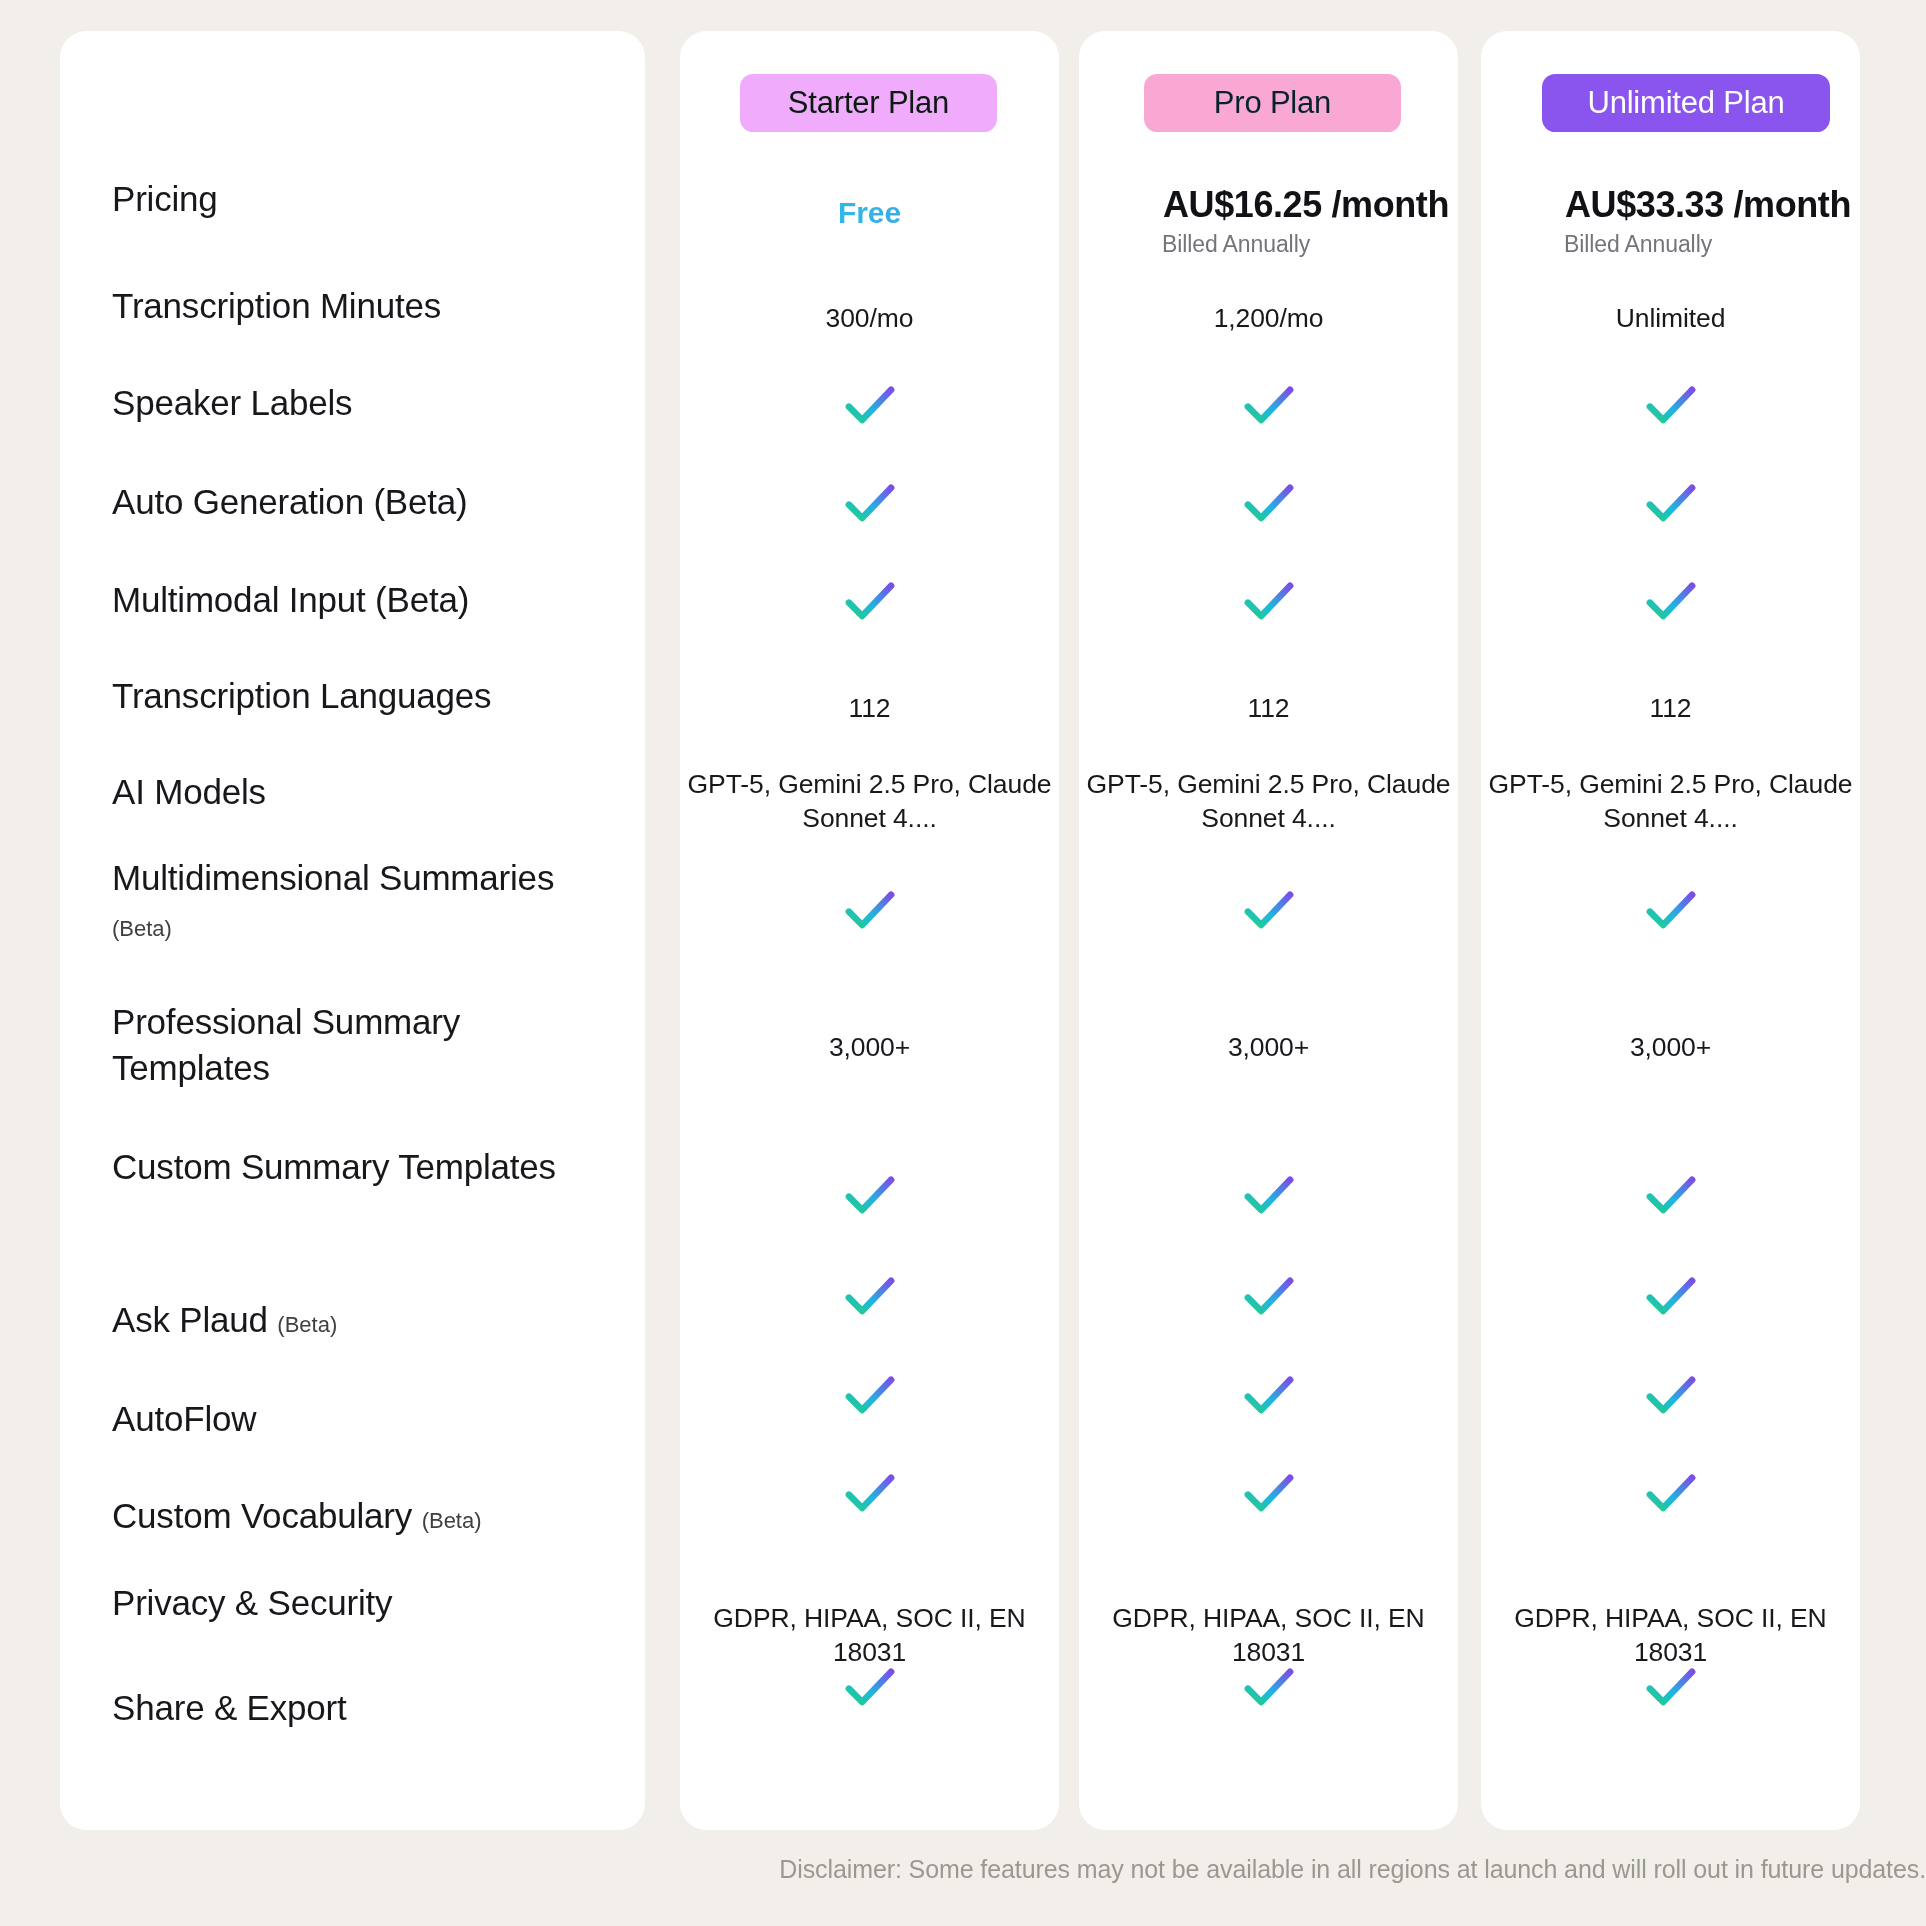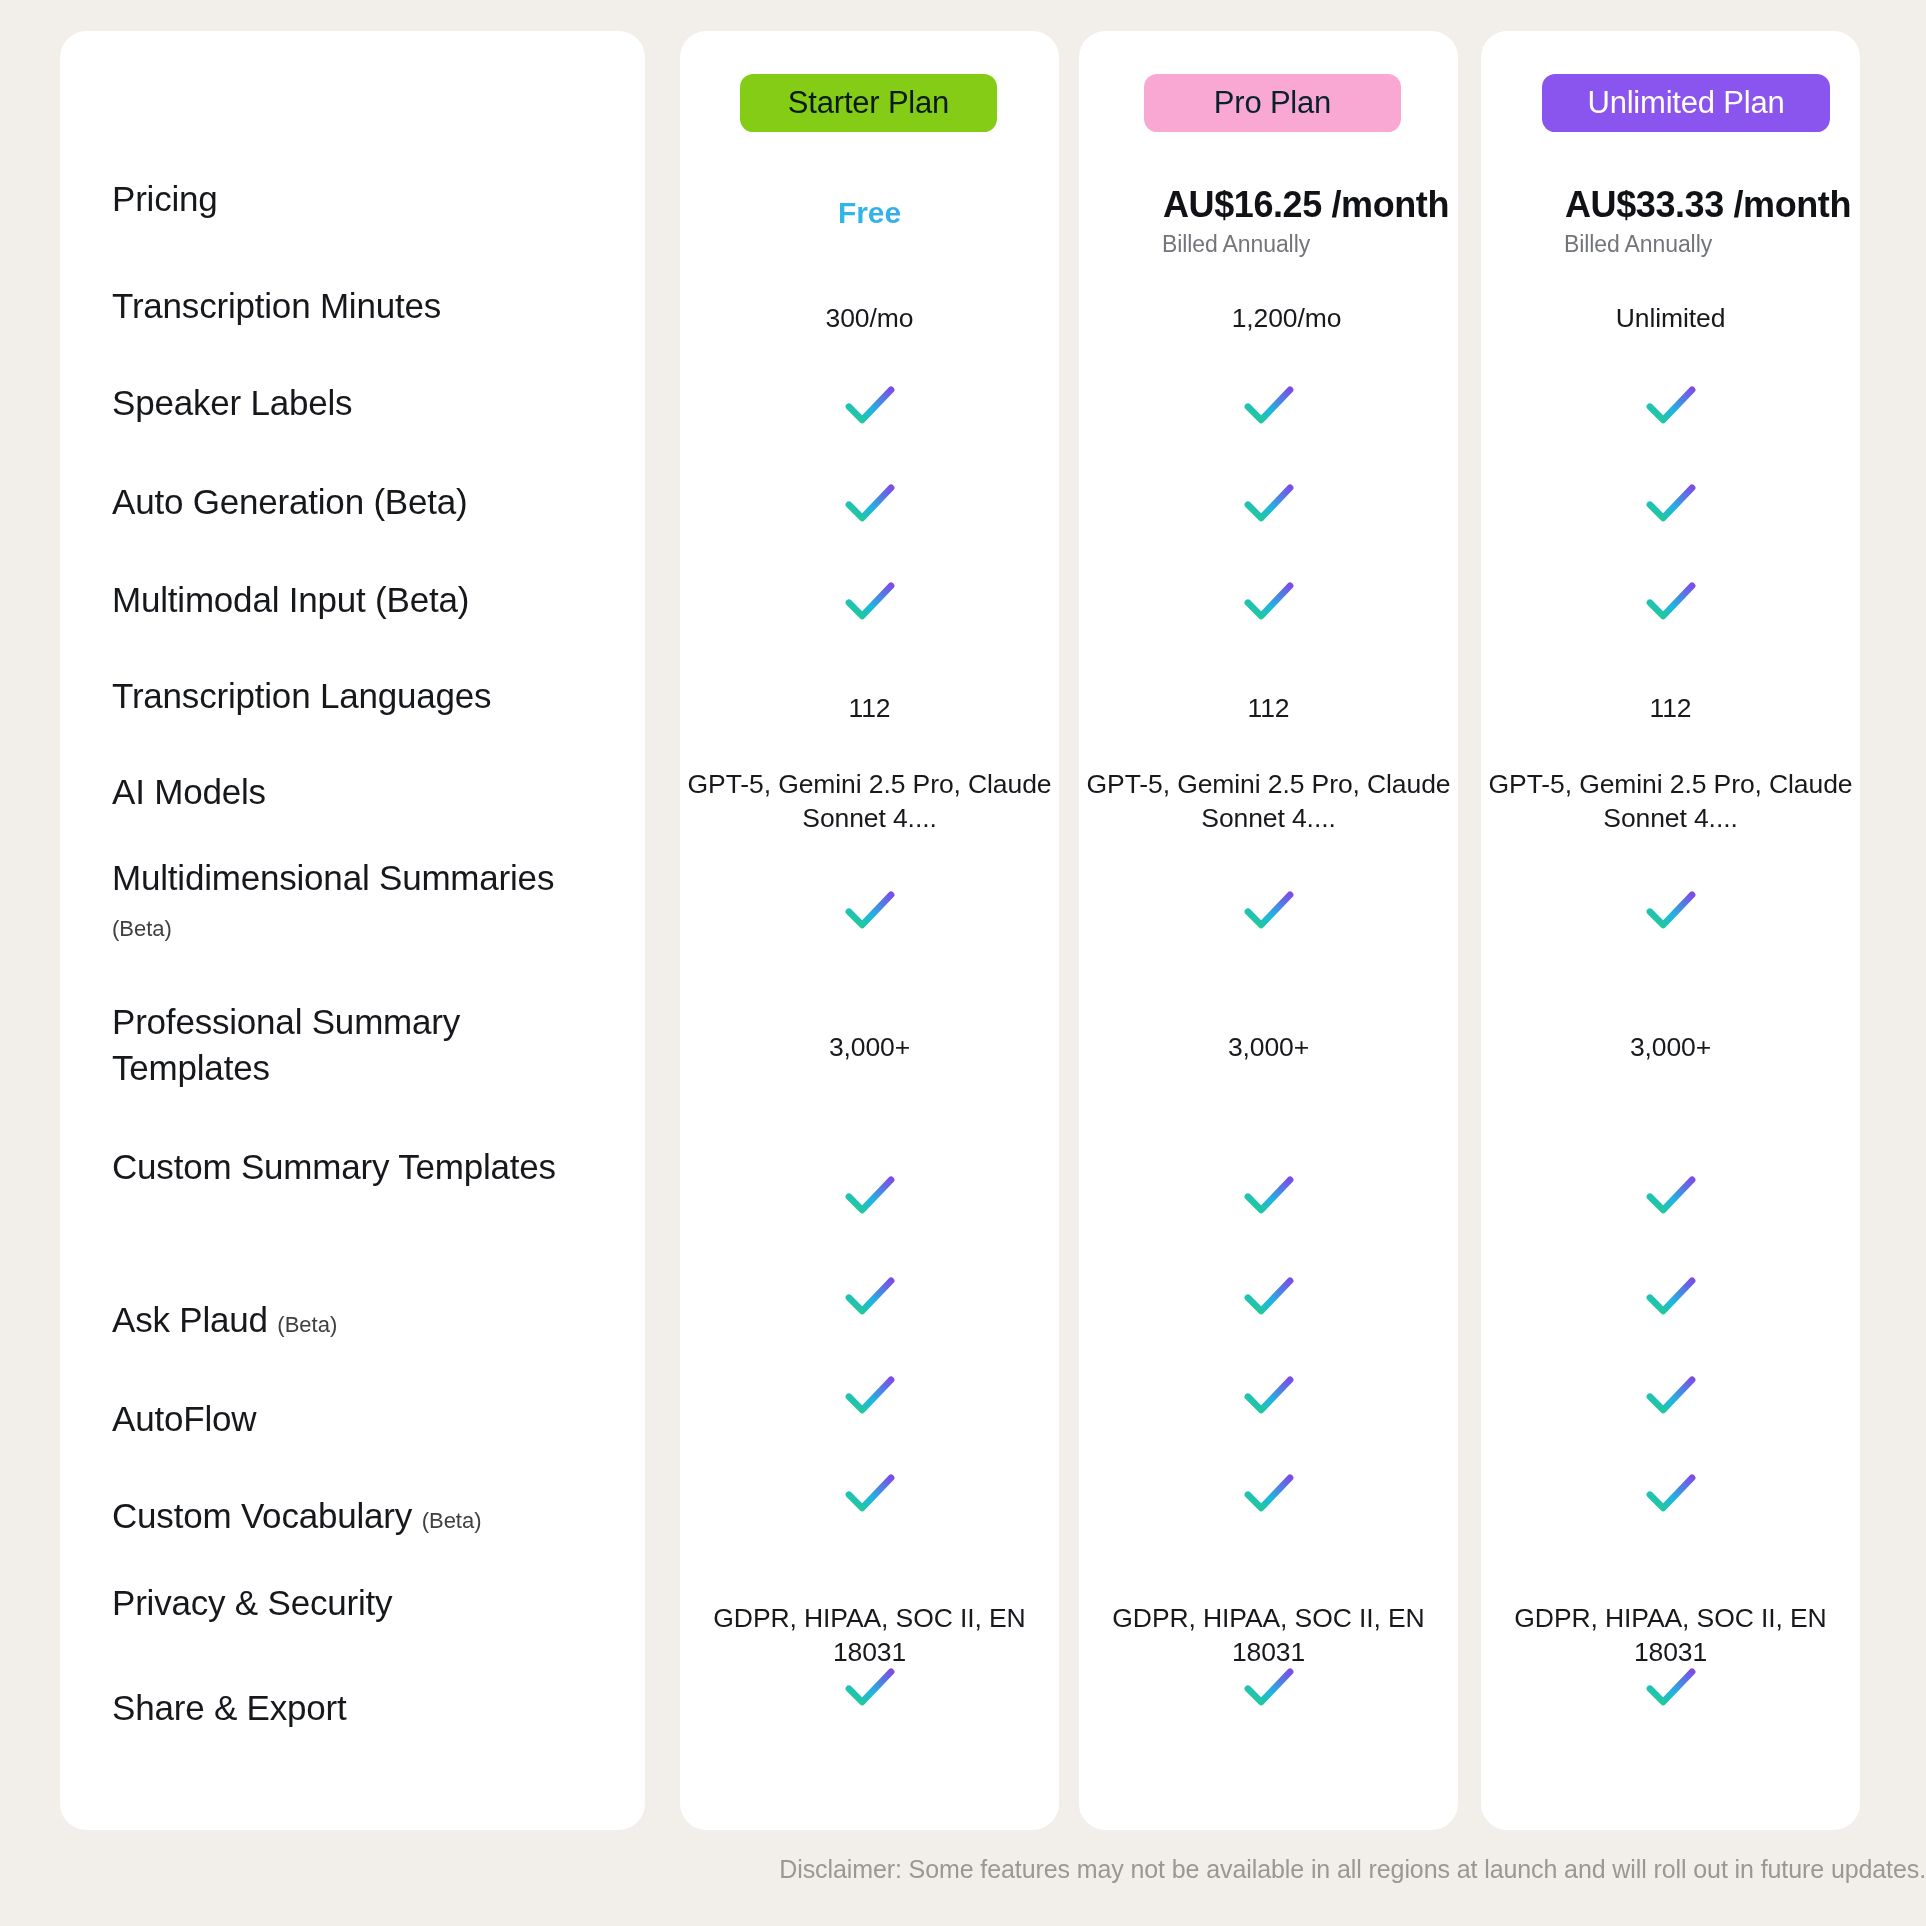--- a/index.html
+++ b/index.html
@@ -84,21 +84,21 @@
     align-items: center;
     justify-content: center;
     font-size: 31px;
     letter-spacing: -0.2px;
     box-sizing: border-box;
     padding: 0 23px;
   }
   #badge-starter {
     left: 740px;
     width: 257px;
-    background: #84cc16;
+    background: #f0abfc;
     color: #0C1A12;
   }
   #badge-pro {
     left: 1144px;
     width: 257px;
     background: #f9a8d4;
     color: #07222B;
   }
   #badge-unlimited {
     left: 1542px;
@@ -202,21 +202,21 @@
     <div class="price-main cv-pro">AU$16.25 /month</div>
     <div class="price-sub cv-pro">Billed Annually</div>
     <div class="price-main cv-unlimited">AU$33.33 /month</div>
     <div class="price-sub cv-unlimited">Billed Annually</div>
 
   </div>
 
   <div class="grid" id="rows-root">
       <div class="cell-label" style="top: 283px;"><span>Transcription Minutes</span></div>
       <div class="cell-val" style="left: 680px; top: 301px;">300/mo</div>
-      <div class="cell-val" style="left: 1079px; top: 301px; padding-left: 18px;">1,200/mo</div>
+      <div class="cell-val" style="left: 1079px; top: 301px;">1,200/mo</div>
       <div class="cell-val" style="left: 1481px; top: 301px;">Unlimited</div>
       <div class="cell-label" style="top: 380px;"><span>Speaker Labels</span></div>
       <div class="check" style="left: 680px; top: 385px;">
         <svg width="52" height="41" viewBox="0 0 86 68">
           <path d="M8 36 L30 58 L78 8" fill="none" stroke="url(#checkGrad)" stroke-width="11" stroke-linecap="round" stroke-linejoin="round"></path>
         </svg>
       </div>
       <div class="check" style="left: 1079px; top: 385px;">
         <svg width="52" height="41" viewBox="0 0 86 68">
           <path d="M8 36 L30 58 L78 8" fill="none" stroke="url(#checkGrad)" stroke-width="11" stroke-linecap="round" stroke-linejoin="round"></path>

